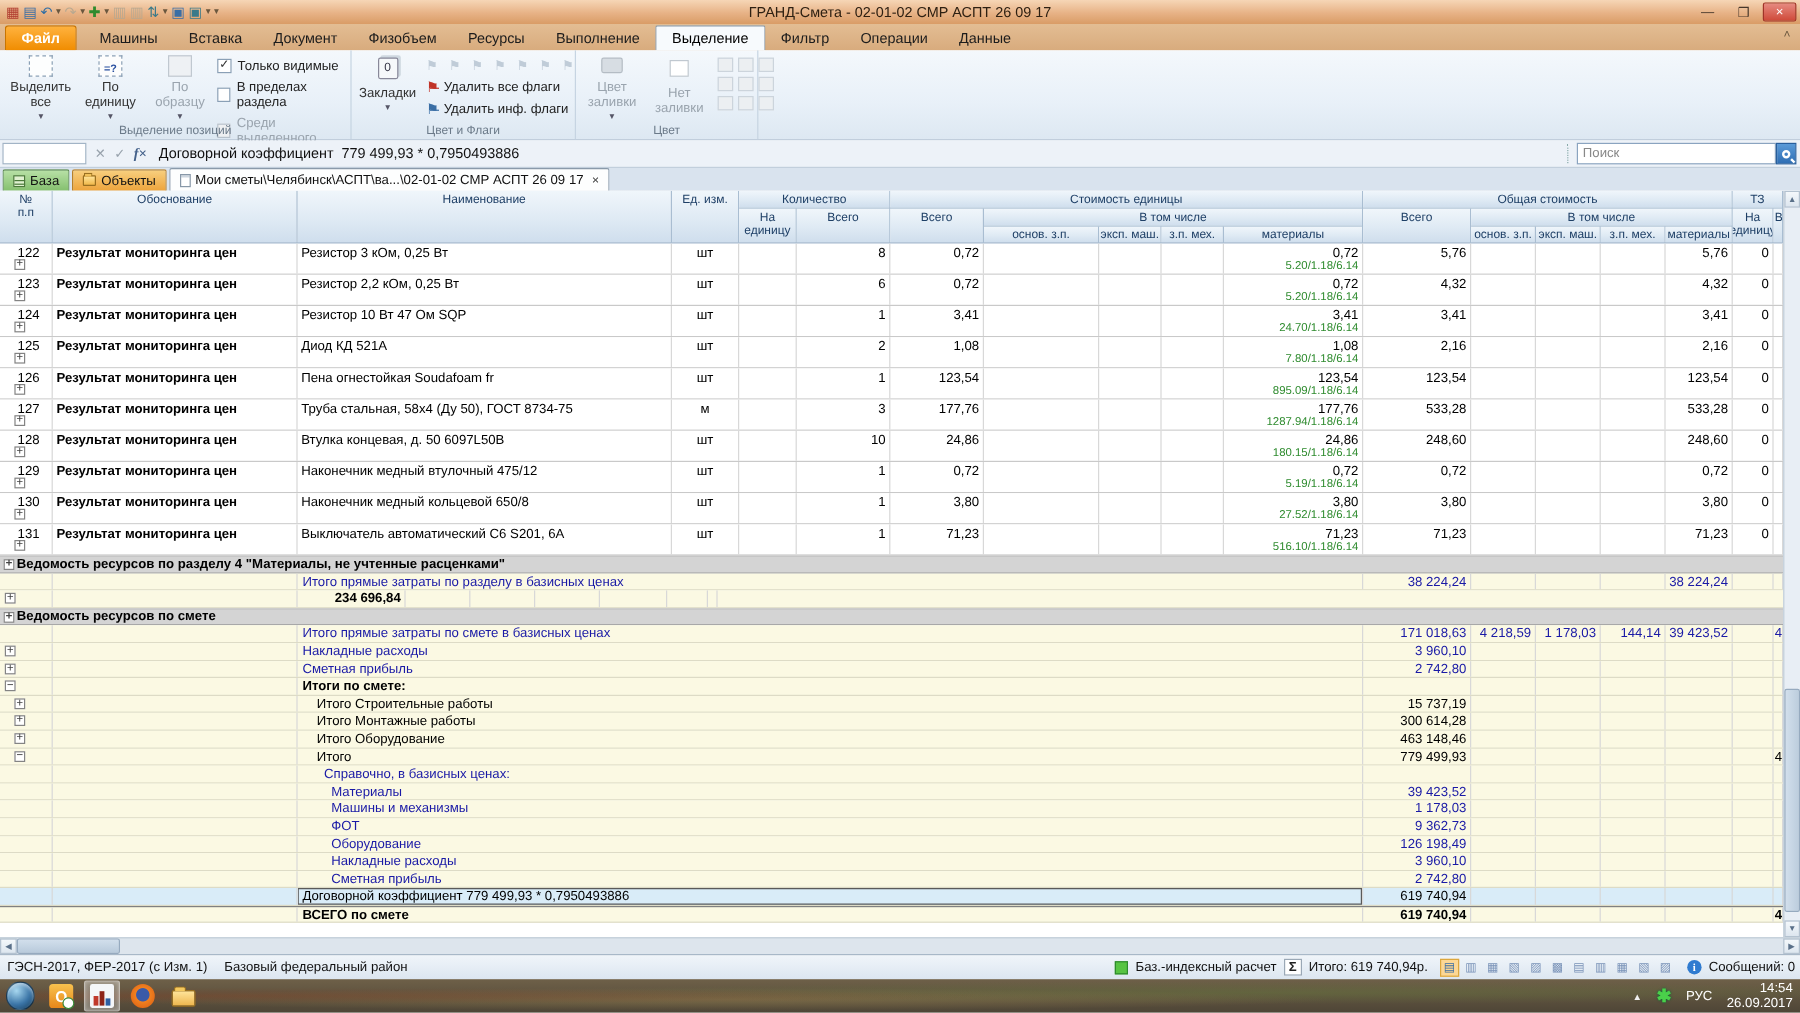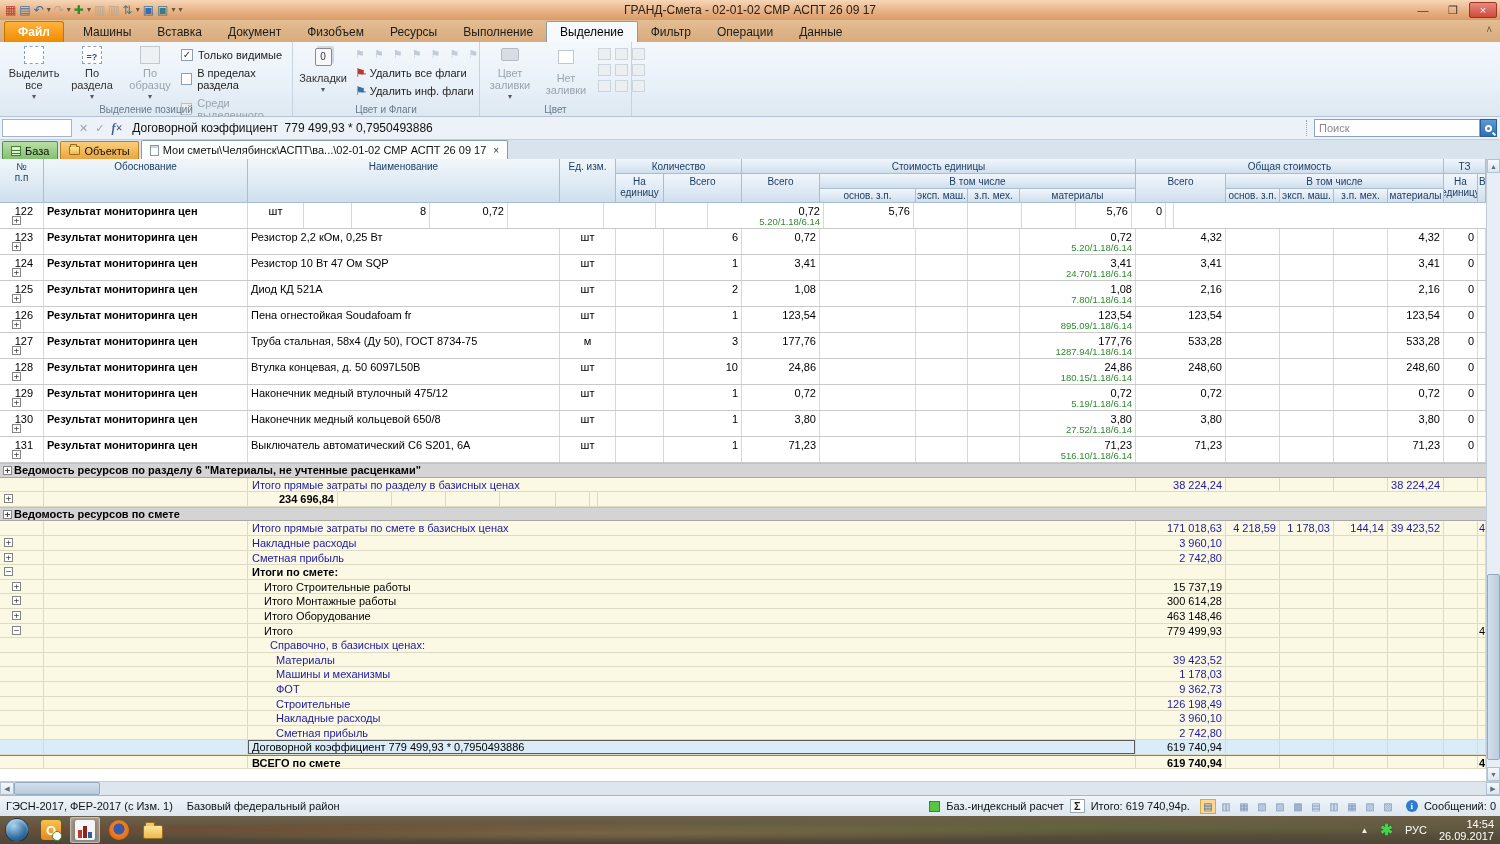--- a/index.html
+++ b/index.html
@@ -239,21 +239,21 @@
         <div class="ric">
             <div class="dash-sq"></div>
           </div>
         <div>Выделить все</div>
           <div class="car">▾</div>
       </div>
       <div class="rbtn" style="left:64px">
         <div class="ric">
             <div class="cond-sq">=?</div>
           </div>
-        <div>По раздела</div>
+        <div>По единицу</div>
           <div class="car">▾</div>
       </div>
       <div class="rbtn dis" style="left:122px">
         <div class="ric">
             <div class="patt-sq"></div>
           </div>
         <div>По образцу</div>
           <div class="car">▾</div>
       </div>
       <div class="chkcol">
@@ -432,20 +432,21 @@
           <span>На единицу</span>
         </div>
       <div class="hc top clip" style="left:1478px;top:15px;width:8px;height:29px;justify-content:flex-start">
           <span>Всего</span>
         </div>
     </div>
     <div class="tbody" id="tbody">
         <div class="trow">
           <div class="bc num" style="width: 44px;">122</div>
           <div class="bc left b" style="width: 204px;">Результат мониторинга цен</div>
+          <div class="bc left" style="width: 312px;">Резистор 3 кОм, 0,25 Вт</div>
           <div class="bc ctr" style="width: 56px;">шт</div>
           <div class="bc rt" style="width: 48px;"></div>
           <div class="bc rt" style="width: 78px;">8</div>
           <div class="bc rt" style="width: 78px;">0,72</div>
           <div class="bc " style="width: 96px;"></div>
           <div class="bc " style="width: 52px;"></div>
           <div class="bc " style="width: 52px;"></div>
           <div class="bc matc" style="width: 116px;">
             <div class="mv">0,72</div>
             <div class="mi">5.20/1.18/6.14</div>
@@ -668,21 +669,21 @@
           </div>
           <div class="bc rt" style="width: 90px;">71,23</div>
           <div class="bc " style="width: 54px;"></div>
           <div class="bc " style="width: 54px;"></div>
           <div class="bc " style="width: 54px;"></div>
           <div class="bc rt" style="width: 56px;">71,23</div>
           <div class="bc rt" style="width: 34px;">0</div>
           <div class="bc clip" style="width: 8px;"></div>
           <span class="exp" style="left: 12px; top: 13px;">+</span>
         </div>
-        <div class="secrow"><span class="exp" style="left: 3px; top: 2px;">+</span><span class="slbl">Ведомость ресурсов по разделу 6 "Материалы, не учтенные расценками"</span></div>
+        <div class="secrow"><span class="exp" style="left: 3px; top: 2px;">+</span><span class="slbl">Ведомость ресурсов по разделу 4 "Материалы, не учтенные расценками"</span></div>
         <div class="srow blue">
           <div class="bc " style="width: 44px;"></div>
           <div class="bc " style="width: 204px;"></div>
           <div class="bc left lbl" style="width: 888px; padding-left: 4px;">Итого прямые затраты по разделу в базисных ценах</div>
           <div class="bc rt v" style="width: 90px;">38 224,24</div>
           <div class="bc rt v" style="width: 54px;"></div>
           <div class="bc rt v" style="width: 54px;"></div>
           <div class="bc rt v" style="width: 54px;"></div>
           <div class="bc rt v" style="width: 56px;">38 224,24</div>
           <div class="bc " style="width: 34px;"></div>
@@ -856,21 +857,21 @@
           <div class="bc rt v" style="width: 54px;"></div>
           <div class="bc rt v" style="width: 54px;"></div>
           <div class="bc rt v" style="width: 54px;"></div>
           <div class="bc rt v" style="width: 56px;"></div>
           <div class="bc " style="width: 34px;"></div>
           <div class="bc clip v" style="width: 8px;"></div>
         </div>
         <div class="srow blue">
           <div class="bc " style="width: 44px;"></div>
           <div class="bc " style="width: 204px;"></div>
-          <div class="bc left lbl" style="width: 888px; padding-left: 28px;">Строительные</div>
+          <div class="bc left lbl" style="width: 888px; padding-left: 28px;">Оборудование</div>
           <div class="bc rt v" style="width: 90px;">126 198,49</div>
           <div class="bc rt v" style="width: 54px;"></div>
           <div class="bc rt v" style="width: 54px;"></div>
           <div class="bc rt v" style="width: 54px;"></div>
           <div class="bc rt v" style="width: 56px;"></div>
           <div class="bc " style="width: 34px;"></div>
           <div class="bc clip v" style="width: 8px;"></div>
         </div>
         <div class="srow blue">
           <div class="bc " style="width: 44px;"></div>

